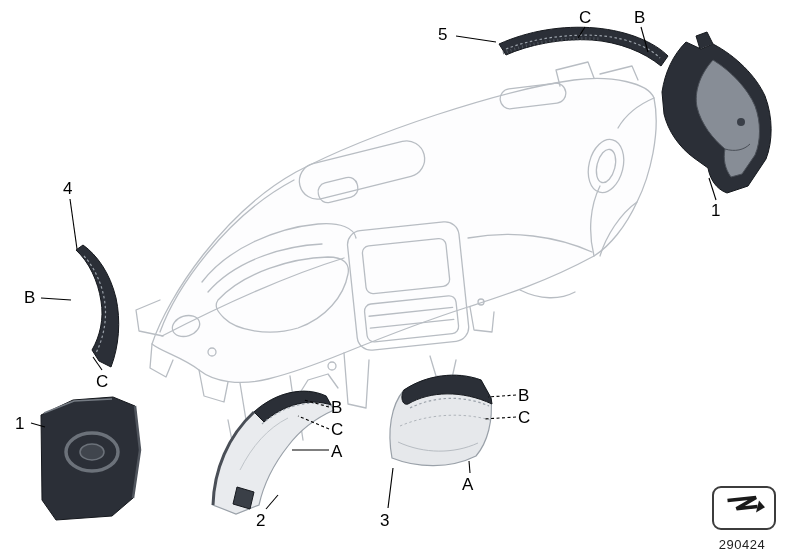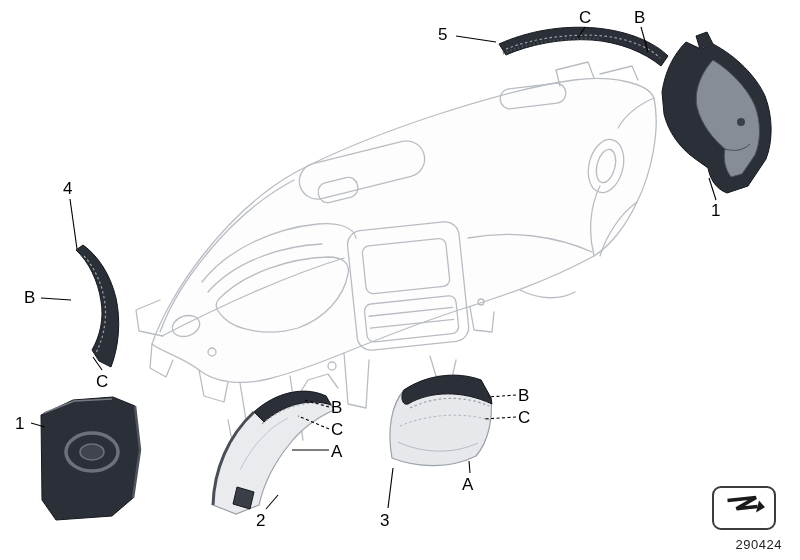--- a/index.html
+++ b/index.html
@@ -11,21 +11,21 @@
   .label{
     position:absolute;font-size:17px;line-height:1;color:#000;
     font-weight:400;cursor:pointer;z-index:3;
   }
   .legend-box{
     position:absolute;left:712px;top:486px;width:64px;height:44px;
     border:2px solid #3c3c3c;border-radius:9px;box-sizing:border-box;
     display:flex;align-items:center;justify-content:center;z-index:3;background:#fff;
   }
   .diagram-number{
-    position:absolute;left:702px;top:537px;width:80px;text-align:right;
+    position:absolute;left:702px;top:537px;width:80px;text-align:center;
     font-size:13px;color:#222;letter-spacing:.5px;z-index:3;
   }
 </style>
 </head>
 <body>
 
 <div class="stage">
 
   <svg class="scene" width="800" height="560" viewBox="0 0 800 560">
 

